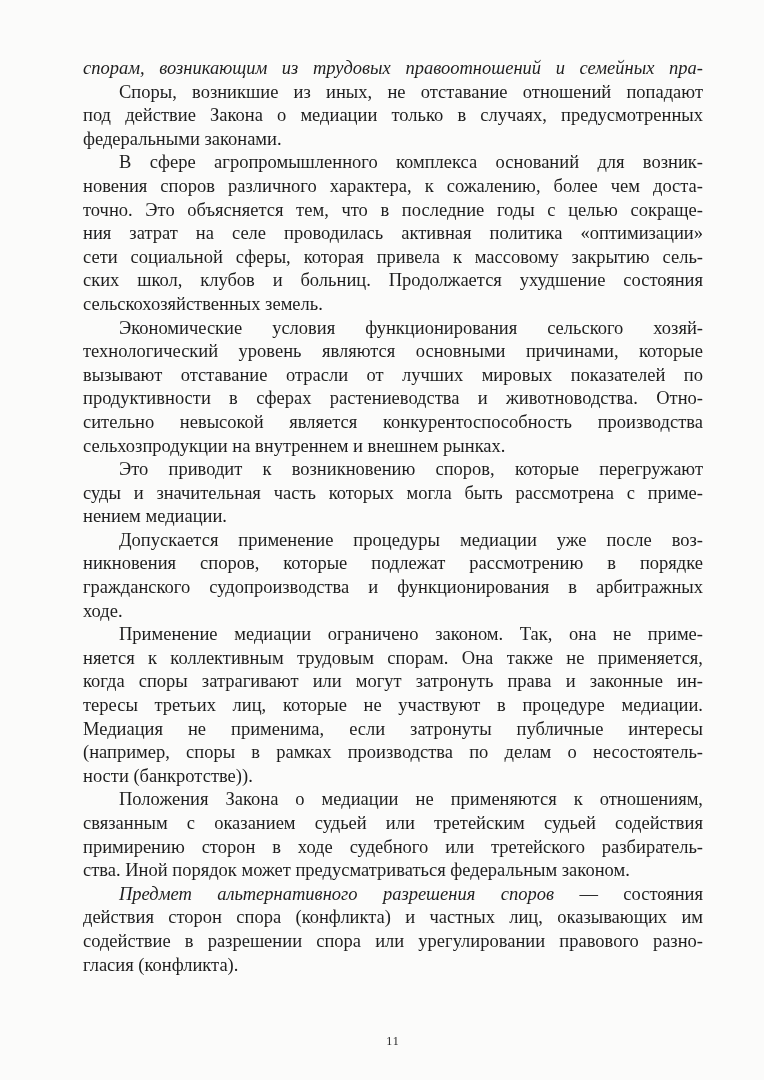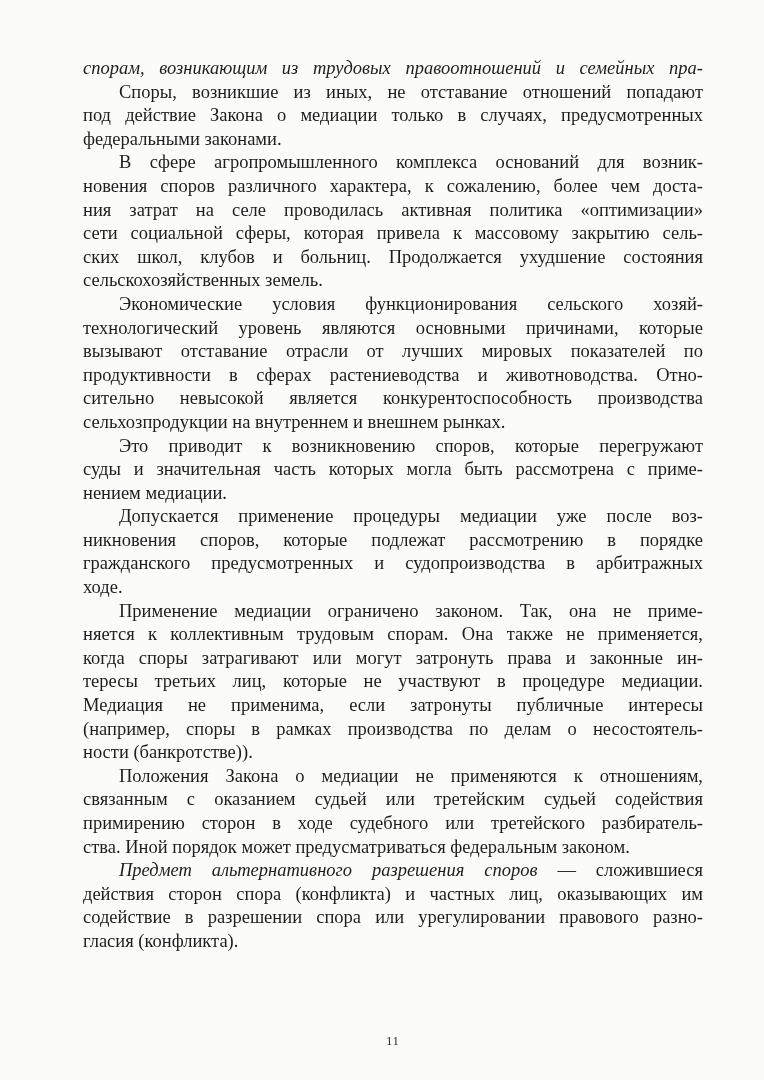--- a/index.html
+++ b/index.html
@@ -59,20 +59,21 @@
         <div class="line">спорам, возникающим из трудовых правоотношений и семейных пра-</div>
       </div>
       <div class="paragraph">
         <div class="line indent">Споры, возникшие из иных, не отставание отношений попадают</div>
         <div class="line">под действие Закона о медиации только в случаях, предусмотренных</div>
         <div class="line last">федеральными законами.</div>
       </div>
       <div class="paragraph">
         <div class="line indent">В сфере агропромышленного комплекса оснований для возник-</div>
         <div class="line">новения споров различного характера, к сожалению, более чем доста-</div>
+        <div class="line">точно. Это объясняется тем, что в последние годы с целью сокраще-</div>
         <div class="line">ния затрат на селе проводилась активная политика «оптимизации»</div>
         <div class="line">сети социальной сферы, которая привела к массовому закрытию сель-</div>
         <div class="line">ских школ, клубов и больниц. Продолжается ухудшение состояния</div>
         <div class="line last">сельскохозяйственных земель.</div>
       </div>
       <div class="paragraph">
         <div class="line indent">Экономические условия функционирования сельского хозяй-</div>
         <div class="line">технологический уровень являются основными причинами, которые</div>
         <div class="line">вызывают отставание отрасли от лучших мировых показателей по</div>
         <div class="line">продуктивности в сферах растениеводства и животноводства. Отно-</div>
@@ -80,39 +81,39 @@
         <div class="line last">сельхозпродукции на внутреннем и внешнем рынках.</div>
       </div>
       <div class="paragraph">
         <div class="line indent">Это приводит к возникновению споров, которые перегружают</div>
         <div class="line">суды и значительная часть которых могла быть рассмотрена с приме-</div>
         <div class="line last">нением медиации.</div>
       </div>
       <div class="paragraph">
         <div class="line indent">Допускается применение процедуры медиации уже после воз-</div>
         <div class="line">никновения споров, которые подлежат рассмотрению в порядке</div>
-        <div class="line">гражданского предусмотренных и судопроизводства в арбитражных</div>
+        <div class="line">гражданского судопроизводства и функционирования в арбитражных</div>
         <div class="line last">ходе.</div>
       </div>
       <div class="paragraph">
         <div class="line indent">Применение медиации ограничено законом. Так, она не приме-</div>
         <div class="line">няется к коллективным трудовым спорам. Она также не применяется,</div>
         <div class="line">когда споры затрагивают или могут затронуть права и законные ин-</div>
         <div class="line">тересы третьих лиц, которые не участвуют в процедуре медиации.</div>
         <div class="line">Медиация не применима, если затронуты публичные интересы</div>
         <div class="line">(например, споры в рамках производства по делам о несостоятель-</div>
         <div class="line last">ности (банкротстве)).</div>
       </div>
       <div class="paragraph">
         <div class="line indent">Положения Закона о медиации не применяются к отношениям,</div>
         <div class="line">связанным с оказанием судьей или третейским судьей содействия</div>
         <div class="line">примирению сторон в ходе судебного или третейского разбиратель-</div>
         <div class="line last">ства. Иной порядок может предусматриваться федеральным законом.</div>
       </div>
       <div class="paragraph">
-        <div class="line indent"><span class="italic">Предмет альтернативного разрешения споров</span><span class=""> — сложившиеся</span></div>
+        <div class="line indent"><span class="italic">Предмет альтернативного разрешения споров</span><span class=""> — состояния</span></div>
         <div class="line">действия сторон спора (конфликта) и частных лиц, оказывающих им</div>
         <div class="line">содействие в разрешении спора или урегулировании правового разно-</div>
         <div class="line last">гласия (конфликта).</div>
       </div>
     </div>
   <div class="page-number">11</div>
 </div>
 
 </body></html>

